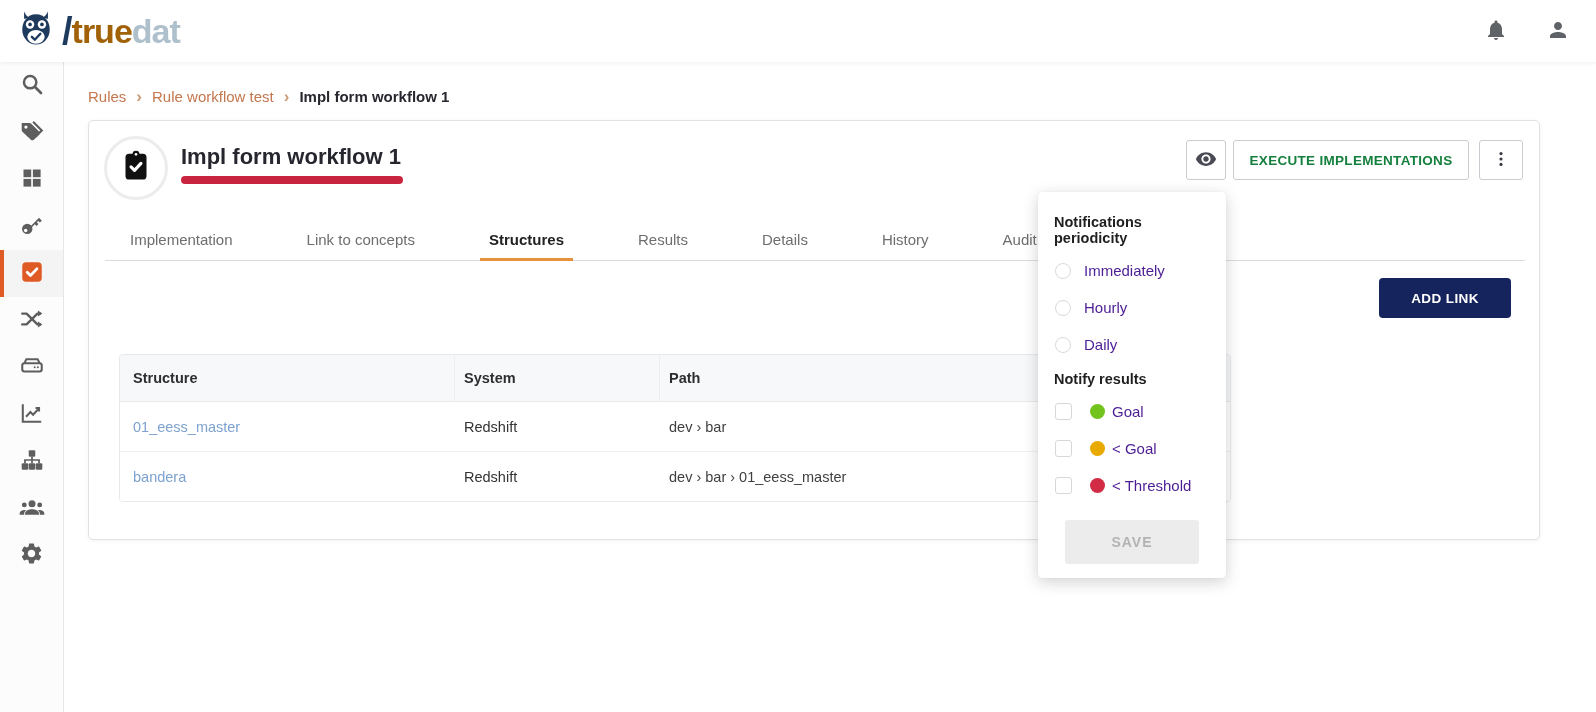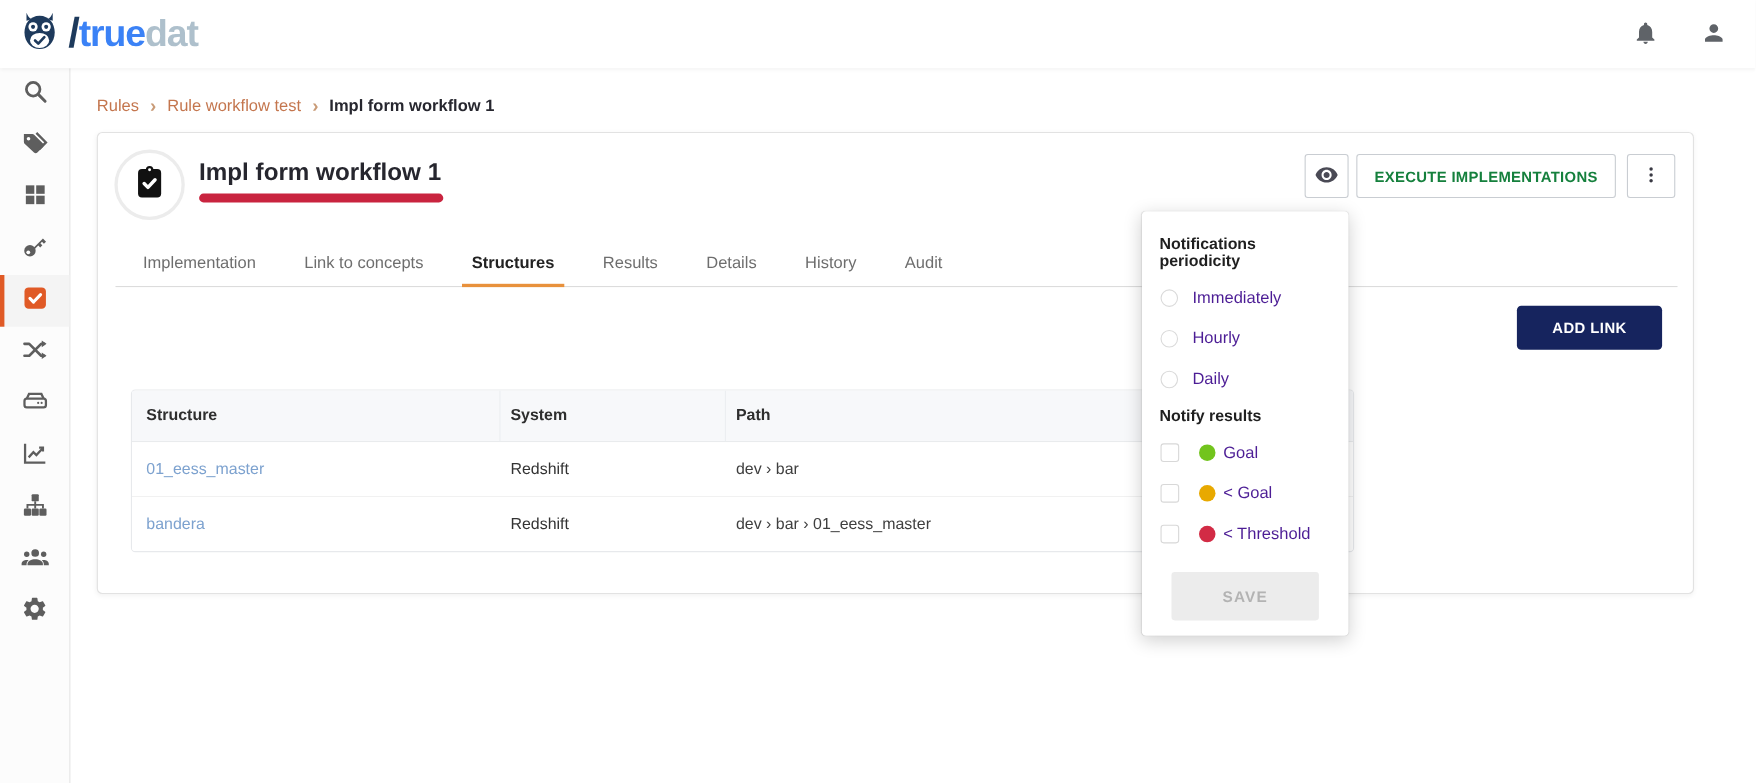--- a/index.html
+++ b/index.html
@@ -7,21 +7,21 @@
   body { font-family:"Liberation Sans", sans-serif; }
   .stage { position:relative; width:1596px; height:712px; background:#fff; overflow:hidden; }
 
   
   .topbar { position:absolute; left:0; top:0; width:1596px; height:62px; background:#fff;
             display:flex; align-items:center; justify-content:space-between;
             padding:0 26px 0 14px; box-shadow:0 1px 4px rgba(0,0,0,.07); z-index:20; }
   .logo { display:flex; align-items:center; cursor:pointer; }
   .logo .slash { font-size:38px; font-weight:700; color:#1E3A5C; margin:0 1px 0 4px; letter-spacing:-2px; }
   .brand { font-size:34px; font-weight:700; letter-spacing:-1px; }
-  .brand.true { color:#3b82f6; }
+  .brand.true { color:#a16207; }
   .brand.dat { color:#AEC0CC; }
   .topbar-right { display:flex; align-items:center; gap:38px; }
   .icon-btn { background:none; border:none; color:#5F6368; cursor:pointer; display:flex; align-items:center; }
 
   
   .sidebar { position:absolute; left:0; top:62px; width:64px; height:650px; background:#FCFCFC;
              border-right:1px solid #E6E6E6; z-index:10; }
   .side-item { height:47px; display:flex; align-items:center; justify-content:center;
                color:#5E5E5E; cursor:pointer; position:relative; }
   .side-item.active { background:#F4F4F4; }
@@ -44,21 +44,21 @@
                      background:#C9243F; border-radius:4px; }
 
   .hdr-actions { position:absolute; top:19px; left:1097px; display:flex; align-items:center; }
   .btn-outline { background:#fff; border:1px solid #C9CDD2; border-radius:3px; height:40px;
                  display:flex; align-items:center; justify-content:center; cursor:pointer; color:#4A4A55; }
   .eye-btn { width:40px; margin-right:7px; }
   .exec-btn { width:236px; margin-right:10px; font-size:13.5px; font-weight:700; color:#15803d; letter-spacing:.3px; }
   .kebab-btn { width:44px; }
 
   .tabs { position:absolute; left:16px; top:100px; width:1420px; height:40px;
-          border-bottom:1px solid #DCDCDC; display:flex; align-items:stretch; padding-left:16px; }
+          border-bottom:1px solid #DCDCDC; display:flex; align-items:stretch; padding-left:16px;gap:30px; }
   .tab { margin-right:26px; padding:0 9px; font-size:15px; color:#6E6E6E; display:flex; align-items:center;
          border-bottom:3px solid transparent; cursor:pointer; margin-bottom:-1px; }
   .tab.active { color:#222; font-weight:700; border-bottom-color:#E8913C; }
 
   .add-link-btn { position:absolute; left:1290px; top:157px; width:132px; height:40px; background:#16245E;
                   color:#fff; border:none; border-radius:4px; font-size:13.5px; font-weight:700;
                   letter-spacing:.4px; cursor:pointer; font-family:inherit; }
 
   
   .table { position:absolute; left:30px; top:233px; width:1112px; height:148px;

